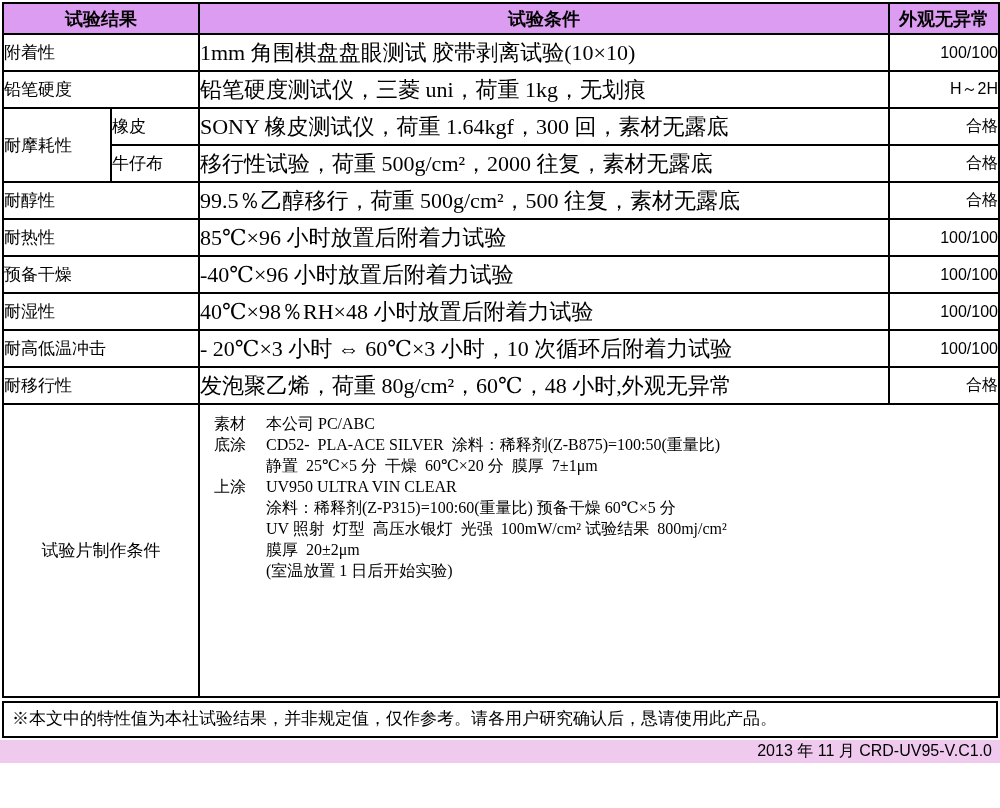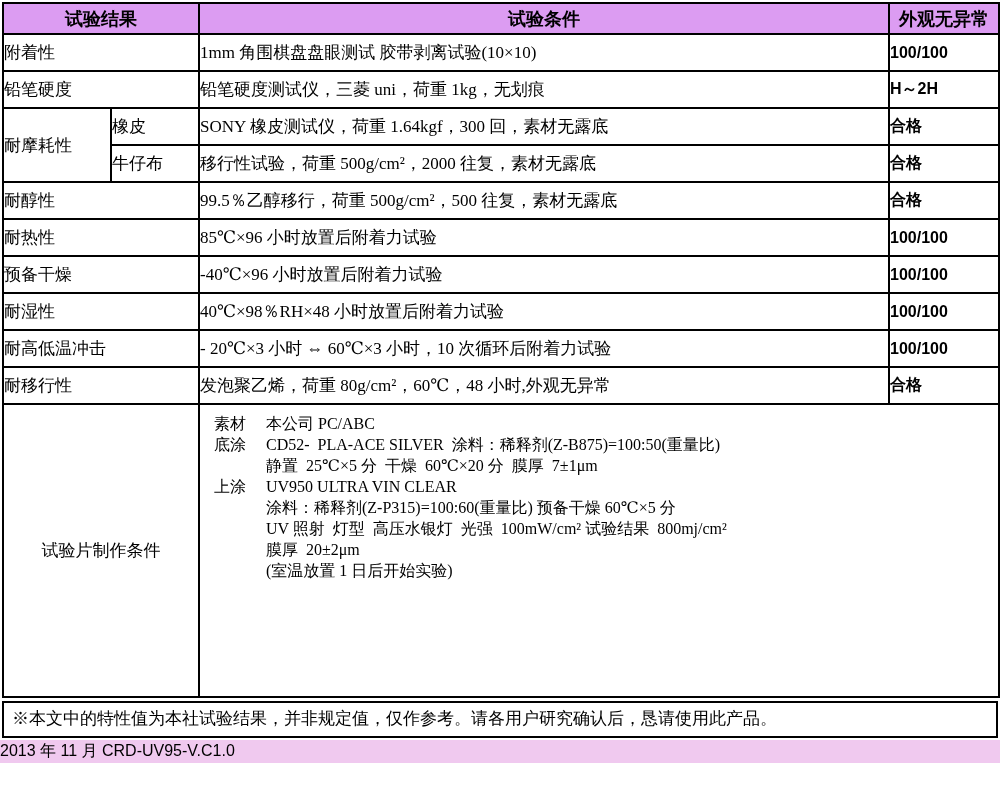--- a/index.html
+++ b/index.html
@@ -25,43 +25,43 @@
   tr.hdr th{
     background:var(--header-bg);
     font-size:18px;font-weight:bold;text-align:center;vertical-align:middle;
   }
   tr.datarow{height:37px;}
   td.item{
     font-size:17px;padding-left:9px;vertical-align:middle;white-space:nowrap;font-family:Liberation Mono, monospace;
   }
   td.sub{padding-left:12px;}
   td.cond{
-    font-size:17px;padding-left:11px;vertical-align:middle;white-space:nowrap;
+    font-size:22px;padding-left:11px;vertical-align:middle;white-space:nowrap;
   }
   td.res{
-    font-size:16px;font-weight:bold;text-align:left;vertical-align:middle;
+    font-size:16px;font-weight:normal;text-align:right;vertical-align:middle;
     font-family:"Liberation Sans","DejaVu Sans",sans-serif;
   }
   tr.preprow{height:293px;}
   td.prep-label-cell{
     font-size:17px;padding-left:9px;vertical-align:middle;text-align:center;
   }
   td.prep-cell{vertical-align:top;}
   .prep-lines{padding:8px 0 0 14px;}
   .prep-line{display:flex;font-size:16px;line-height:21px;align-items:center;}
   .prep-tag{width:52px;flex:0 0 52px;white-space:pre;}
   .prep-text{white-space:pre;}
   .notes{
     width:996px;margin:3px 2px 0 2px;border:2px solid var(--border);
     padding:3px 19px 5px 8px;background:#fff;
   }
   .note{font-size:17px;line-height:25px;white-space:nowrap;}
   .footer{
     width:1000px;height:23px;margin-top:2px;background:var(--footer-bg);
-    display:flex;align-items:center;padding-right:8px;
+    display:flex;justify-content:flex-end;align-items:center;padding-right:8px;
     font-family:"Liberation Sans","DejaVu Sans",sans-serif;font-size:16px;color:#000;
   }
 </style>
 </head>
 <body>
 
 <div class="doc">
 
   <table class="main">
     <colgroup>

